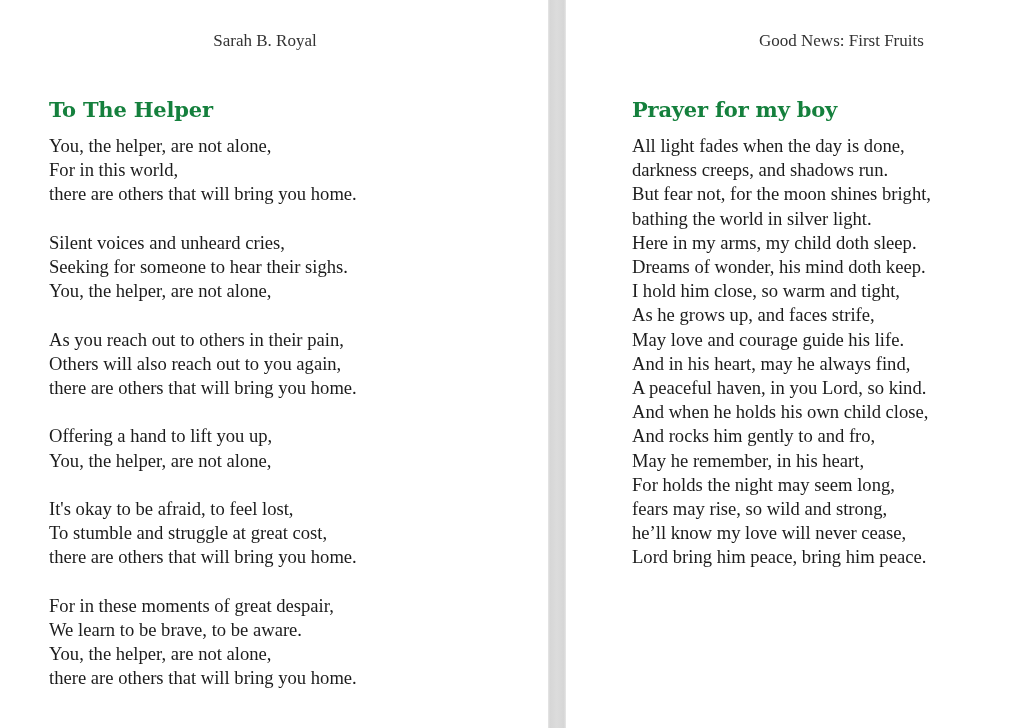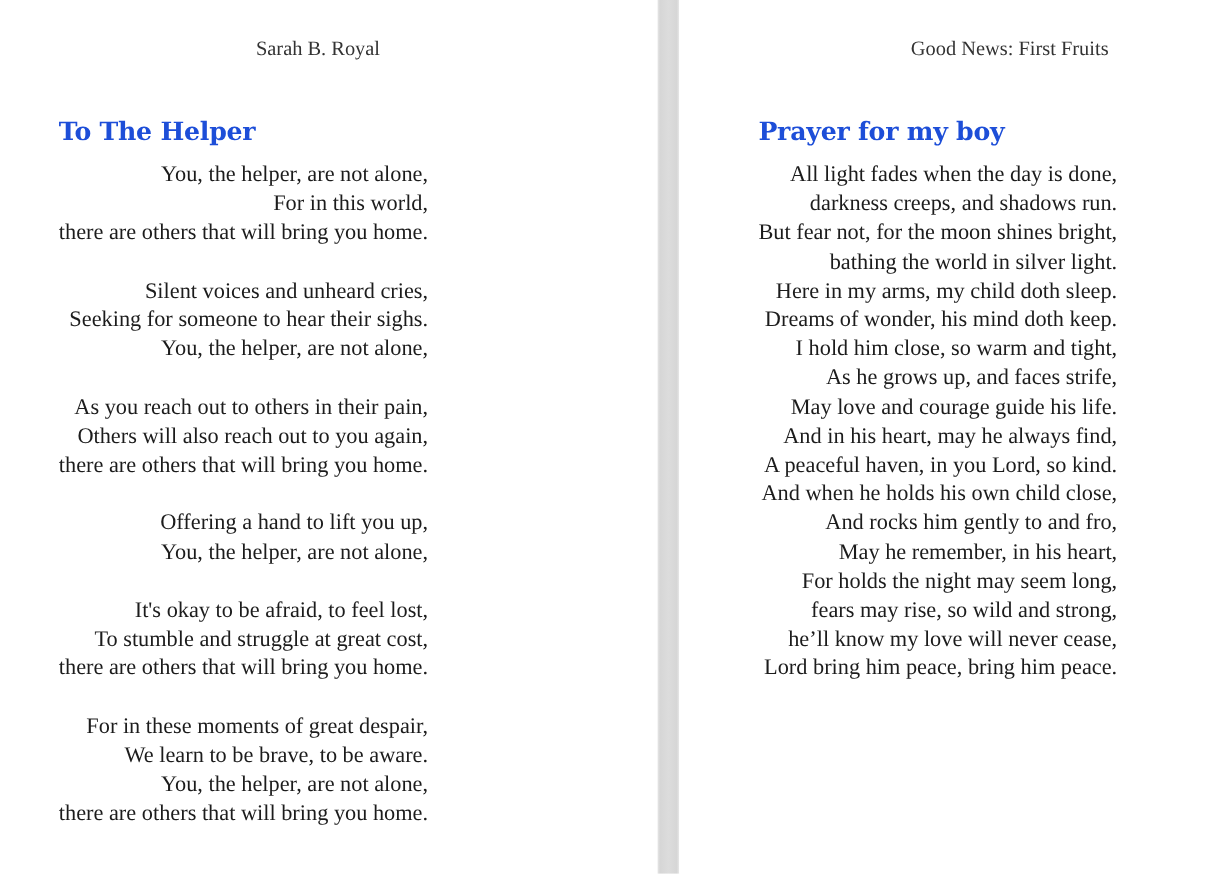--- a/index.html
+++ b/index.html
@@ -21,33 +21,33 @@
     .running-header {
       position: absolute; top: 31px;
       font-family: "Liberation Serif", "DejaVu Serif", serif;
       font-size: 17px; color: #333333; white-space: nowrap;
     }
     .left .running-header { left: 0; width: 530px; text-align: center; }
     .right .running-header { left: 193px; }
     .poem-title {
       position: absolute; top: 97px; margin: 0;
       font-family: "DejaVu Serif", serif; font-weight: bold;
-      font-size: 21px; color: #1d4ed8; white-space: nowrap; letter-spacing: -0.2px;
+      font-size: 21px; color: #15803d; white-space: nowrap; letter-spacing: -0.2px;
     }
     .left .poem-title { left: 49px; }
     .right .poem-title { left: 66px; }
     .poem-body {
       position: absolute; top: 134px;
       font-family: "Liberation Serif", "DejaVu Serif", serif;
       font-size: 18.6px; line-height: 24.2px; color: #1c1c1c;
     }
     .left .poem-body { left: 49px; }
     .right .poem-body { left: 66px; }
     .stanza { margin: 0 0 24.2px 0; }
-    .line { display: block; white-space: nowrap; text-align: right; }
+    .line { display: block; white-space: nowrap; }
   </style>
 </head>
 <body>
 
 <div class="page left">
   <div class="running-header">Sarah B. Royal</div>
   <h2 class="poem-title">To The Helper</h2>
   <div class="poem-body">
       <div class="stanza">
         <span class="line">You, the helper, are not alone,</span>

